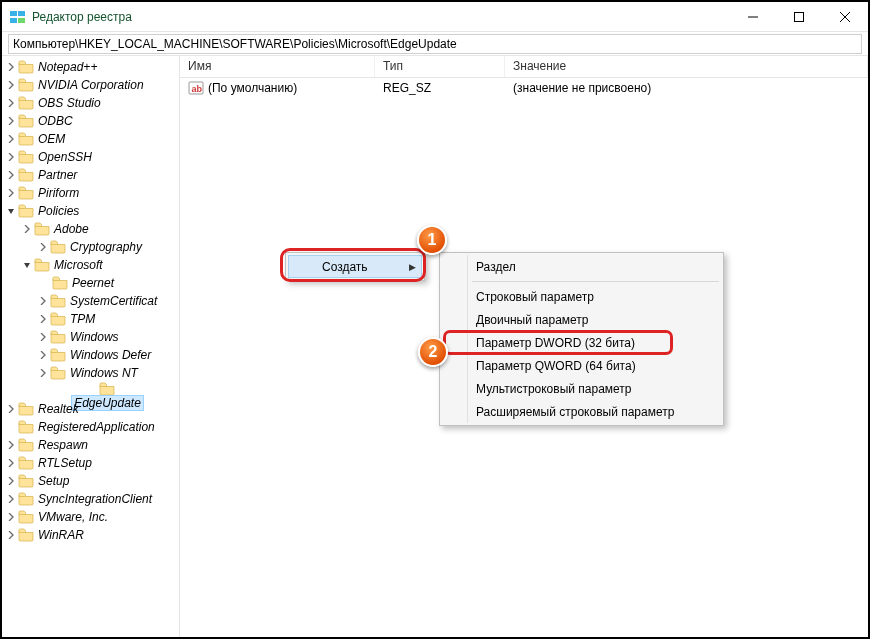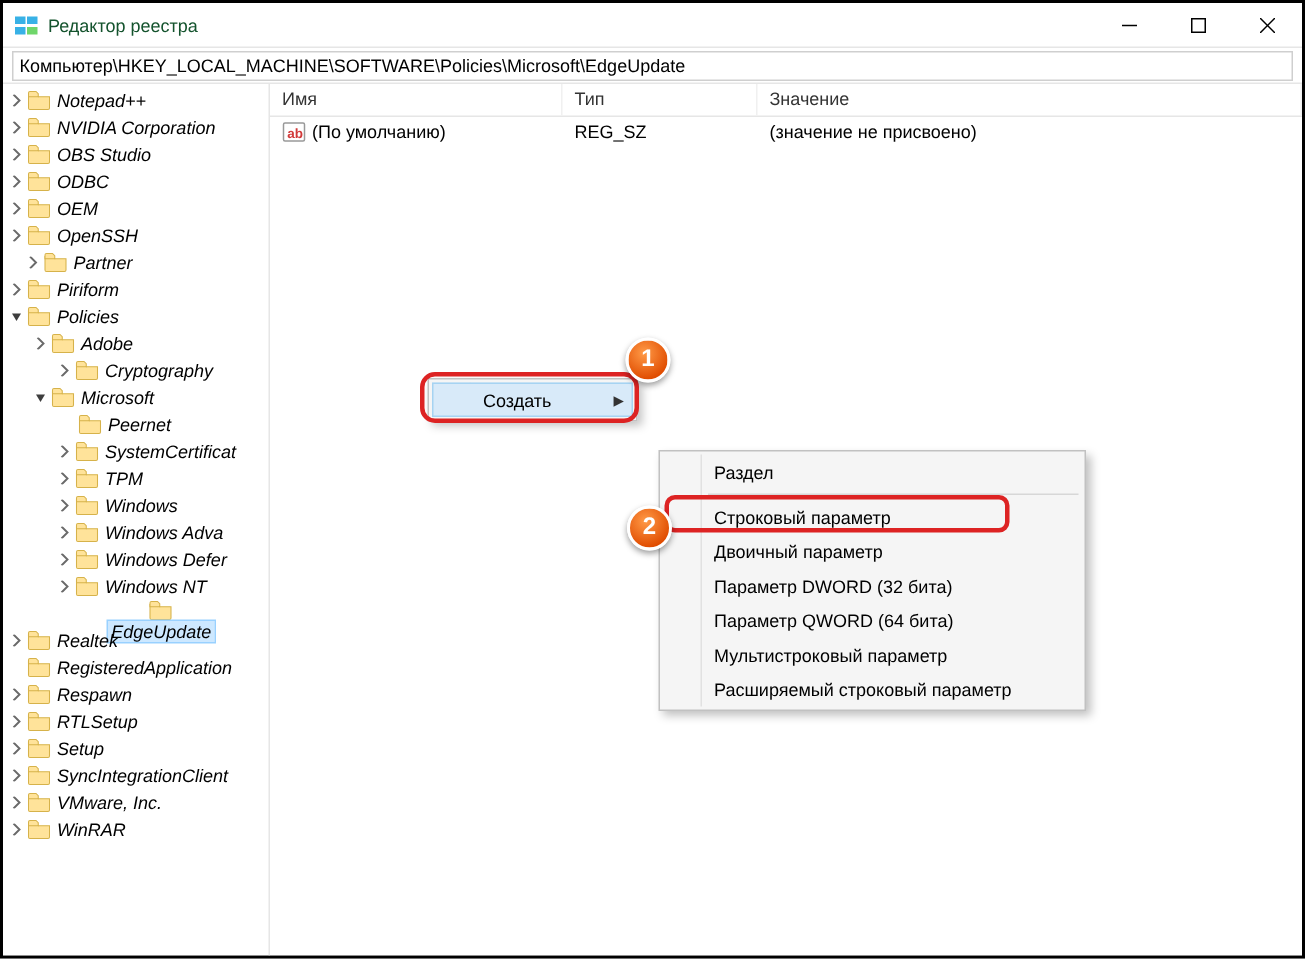--- a/index.html
+++ b/index.html
@@ -45,21 +45,21 @@
     .cell-value { flex: 1; }
     .str-icon { width: 16px; height: 16px; display: inline-block; }
     
     .ctxmenu { position: absolute; background: #f5f5f5; border: 1px solid #c1c1c1; box-shadow: 3px 3px 6px rgba(0,0,0,.25); font-size: 12px; padding: 2px; }
     .ctxmenu .left-strip { position: absolute; left: 0; top: 2px; bottom: 2px; width: 28px; border-right: 1px solid #e1e1e1; }
     .ctx-item { position: relative; height: 23px; display: flex; align-items: center; padding-left: 34px; padding-right: 18px; white-space: nowrap; }
     .ctx-item.hover { background: #d8eaf9; outline: 1px solid #a6d3f2; outline-offset: -1px; }
     .ctx-arrow { position: absolute; right: 6px; font-size: 9px; color: #333; }
     .ctx-sep { height: 1px; background: #d7d7d7; margin: 3px 2px 3px 30px; }
     .menu1 { left: 283px; top: 196px; width: 140px; }
-    .menu2 { left: 437px; top: 196px; width: 285px; margin-top: 48px; }
+    .menu2 { left: 437px; top: 196px; width: 285px; }
     
     .hl { position: absolute; border: 3px solid #dd2323; border-radius: 10px; pointer-events: none; }
     .hl1 { left: 278px; top: 192px; width: 146px; height: 34px; }
     .hl2 { left: 441px; top: 274px; width: 230px; height: 25px; border-radius: 7px; }
     
     .badge { position: absolute; width: 30px; height: 30px; border-radius: 50%; background: radial-gradient(circle at 40% 32%, #ff9a47, #e04c00 75%); border: 2px solid #fff; box-shadow: 0 2px 4px rgba(0,0,0,.4); color: #fff; font-weight: bold; font-size: 16px; display: flex; align-items: center; justify-content: center; }
     .badge1 { left: 415px; top: 169px; }
     .badge2 { left: 416px; top: 281px; }
   </style>
 </head>
@@ -184,21 +184,21 @@
               </svg>
             </span>
             <span class="folder">
               <svg viewBox="0 0 16 14">
                 <path d="M1 3 L6 3 L7.5 4.5 L15 4.5 L15 12 Q15 13 14 13 L2 13 Q1 13 1 12 Z" fill="#ffe39a" stroke="#d6b24a" stroke-width="0.7"></path>
                 <path d="M1 3 L1 2 Q1 1 2 1 L6 1 L7.5 2.5 L7.5 4.5 L1 4.5 Z" fill="#ffe39a" stroke="#d6b24a" stroke-width="0.7"></path>
               </svg>
             </span>
             <span class="tree-label">OpenSSH</span>
           </div>
-          <div class="tree-node" style="padding-left: 13px;">
+          <div class="tree-node" style="padding-left: 2px;">
             <span class="expander">
               <svg width="8" height="8" viewBox="0 0 8 8">
                 <path d="M2 0 L6 4 L2 8" fill="none" stroke="#6a6a6a" stroke-width="1.3"></path>
               </svg>
             </span>
             <span class="folder">
               <svg viewBox="0 0 16 14">
                 <path d="M1 3 L6 3 L7.5 4.5 L15 4.5 L15 12 Q15 13 14 13 L2 13 Q1 13 1 12 Z" fill="#ffe39a" stroke="#d6b24a" stroke-width="0.7"></path>
                 <path d="M1 3 L1 2 Q1 1 2 1 L6 1 L7.5 2.5 L7.5 4.5 L1 4.5 Z" fill="#ffe39a" stroke="#d6b24a" stroke-width="0.7"></path>
               </svg>
@@ -319,34 +319,20 @@
                 <path d="M2 0 L6 4 L2 8" fill="none" stroke="#6a6a6a" stroke-width="1.3"></path>
               </svg>
             </span>
             <span class="folder">
               <svg viewBox="0 0 16 14">
                 <path d="M1 3 L6 3 L7.5 4.5 L15 4.5 L15 12 Q15 13 14 13 L2 13 Q1 13 1 12 Z" fill="#ffe39a" stroke="#d6b24a" stroke-width="0.7"></path>
                 <path d="M1 3 L1 2 Q1 1 2 1 L6 1 L7.5 2.5 L7.5 4.5 L1 4.5 Z" fill="#ffe39a" stroke="#d6b24a" stroke-width="0.7"></path>
               </svg>
             </span>
             <span class="tree-label">Windows</span>
-          </div>
-          <div class="tree-node" style="padding-left: 34px;">
-            <span class="expander">
-              <svg width="8" height="8" viewBox="0 0 8 8">
-                <path d="M2 0 L6 4 L2 8" fill="none" stroke="#6a6a6a" stroke-width="1.3"></path>
-              </svg>
-            </span>
-            <span class="folder">
-              <svg viewBox="0 0 16 14">
-                <path d="M1 3 L6 3 L7.5 4.5 L15 4.5 L15 12 Q15 13 14 13 L2 13 Q1 13 1 12 Z" fill="#ffe39a" stroke="#d6b24a" stroke-width="0.7"></path>
-                <path d="M1 3 L1 2 Q1 1 2 1 L6 1 L7.5 2.5 L7.5 4.5 L1 4.5 Z" fill="#ffe39a" stroke="#d6b24a" stroke-width="0.7"></path>
-              </svg>
-            </span>
-            <span class="tree-label">Windows Adva</span>
           </div>
           <div class="tree-node" style="padding-left: 34px;">
             <span class="expander">
               <svg width="8" height="8" viewBox="0 0 8 8">
                 <path d="M2 0 L6 4 L2 8" fill="none" stroke="#6a6a6a" stroke-width="1.3"></path>
               </svg>
             </span>
             <span class="folder">
               <svg viewBox="0 0 16 14">
                 <path d="M1 3 L6 3 L7.5 4.5 L15 4.5 L15 12 Q15 13 14 13 L2 13 Q1 13 1 12 Z" fill="#ffe39a" stroke="#d6b24a" stroke-width="0.7"></path>

